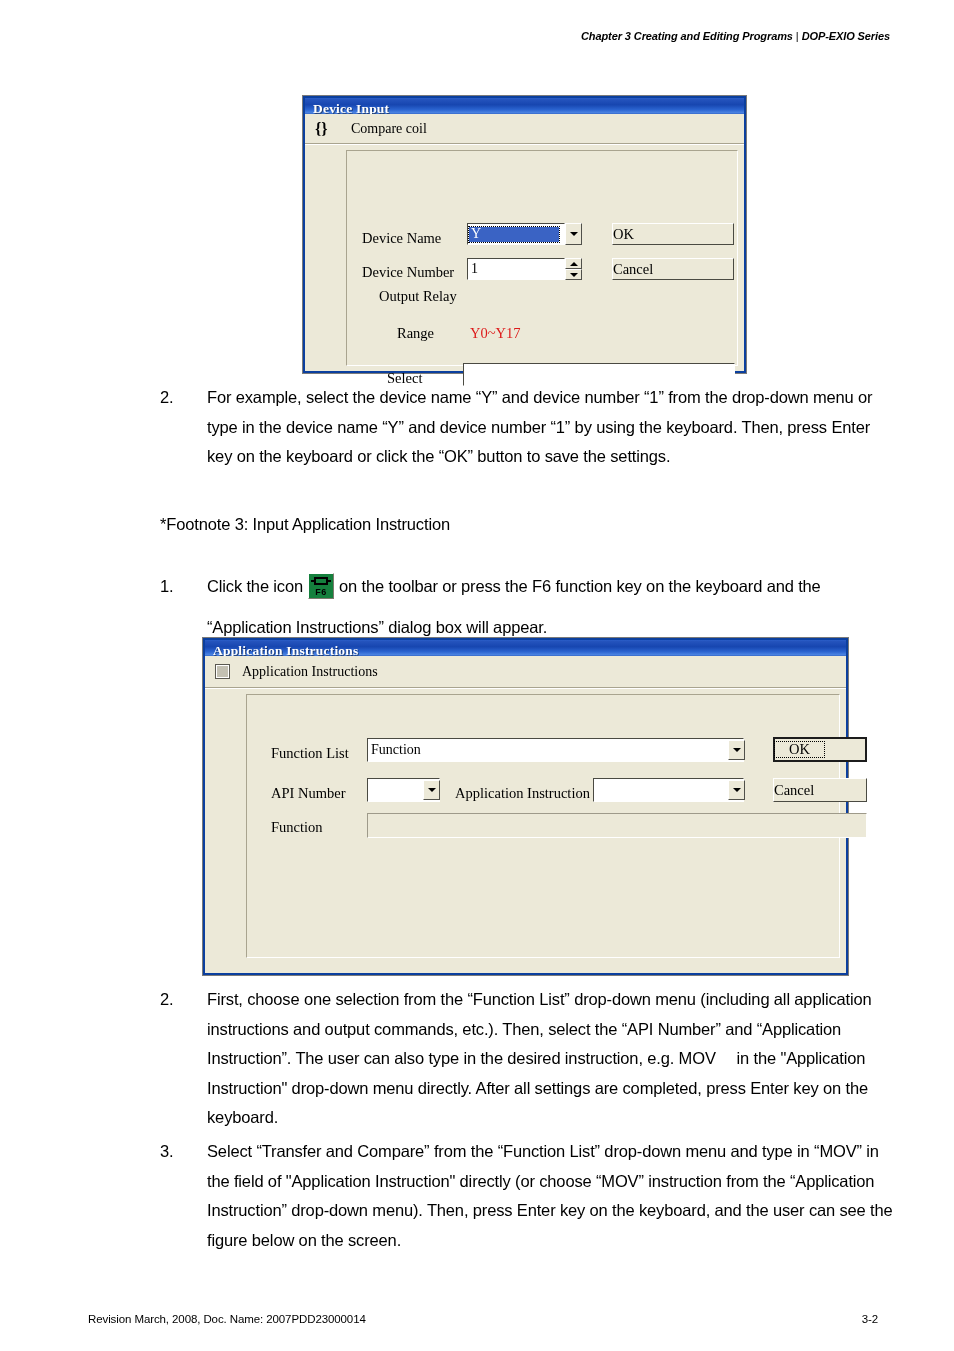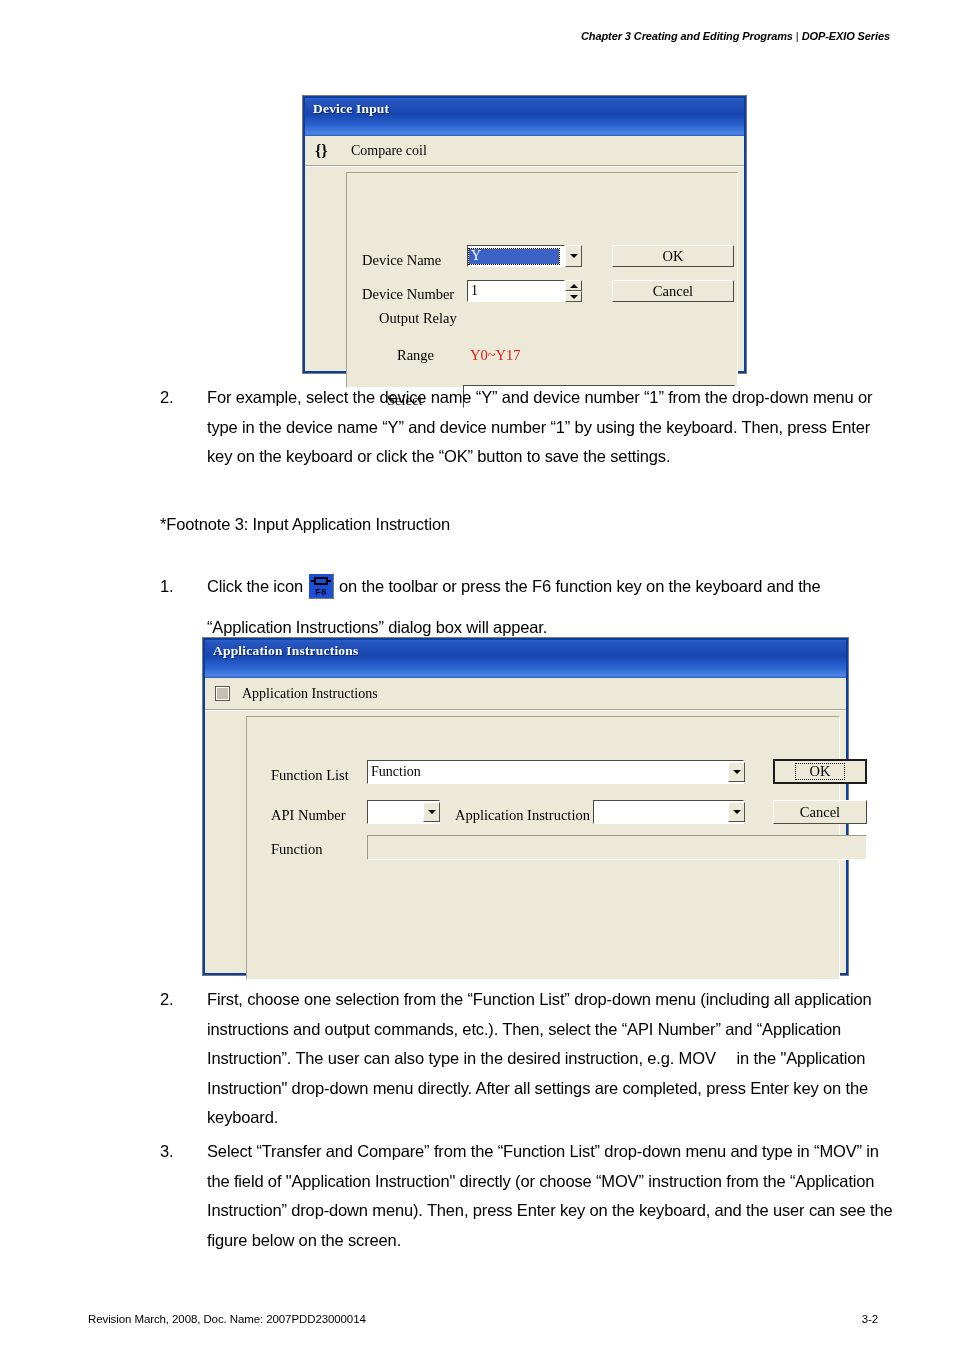--- a/index.html
+++ b/index.html
@@ -71,21 +71,21 @@
     letter-spacing: -0.15px;
   }
 
   
   .f6-icon {
     display: inline-block;
     width: 26px;
     height: 26px;
     vertical-align: -7px;
     margin: 0 5px;
-    background: #1d4ed8;
+    background: #15803d;
     border-top: 1px solid #ffffff;
     border-left: 1px solid #ffffff;
     border-right: 1px solid #7e7a6e;
     border-bottom: 1px solid #7e7a6e;
     position: relative;
     box-sizing: border-box;
   }
   .f6-icon .coil {
     position: absolute;
     top: 3px;
@@ -122,21 +122,21 @@
   
   .dlg {
     position: absolute;
     background: #ece9d8;
     border: 2px solid #0b3f9e;
     box-sizing: border-box;
     font-family: "Liberation Serif", serif;
     box-shadow: 0 0 0 1px #7a7a7a;
   }
   .dlg-title {
-    height: 38px;
+    height: 16px;
     background: linear-gradient(to bottom,#2b5fc9 0%, #2554bd 8%, #1746b0 42%, #2a63cf 72%, #4d86e4 94%, #2a5bbd 100%);
     color: #ffffff;
     font-weight: bold;
     font-size: 13.5px;
     line-height: 21px;
     padding-left: 8px;
     letter-spacing: 0.2px;
     text-shadow: 1px 1px 0 rgba(0,0,0,0.45);
     font-family: "Liberation Serif", serif;
     overflow: hidden;
@@ -272,21 +272,21 @@
     position: absolute;
     background: #ece9d8;
     border: 1px solid #7f7f6e;
     border-top-color: #ffffff;
     border-left-color: #ffffff;
     border-right-color: #4a4a42;
     border-bottom-color: #4a4a42;
     box-sizing: border-box;
     display: flex;
     align-items: center;
-    justify-content: center;
+    justify-content: flex-start;
     font-size: 14.5px;
     font-family: "Liberation Serif", serif;
     color: #000;
   }
   .btn.default {
     border: 2px solid #1c1c1c;
   }
   .btn.default .inner {
     outline: 1px dotted #000;
     padding: 0 14px;

